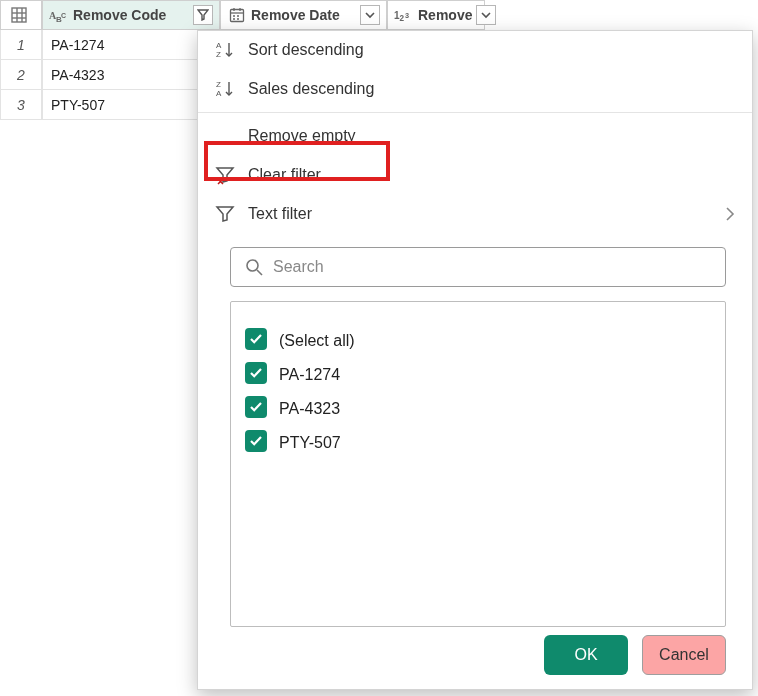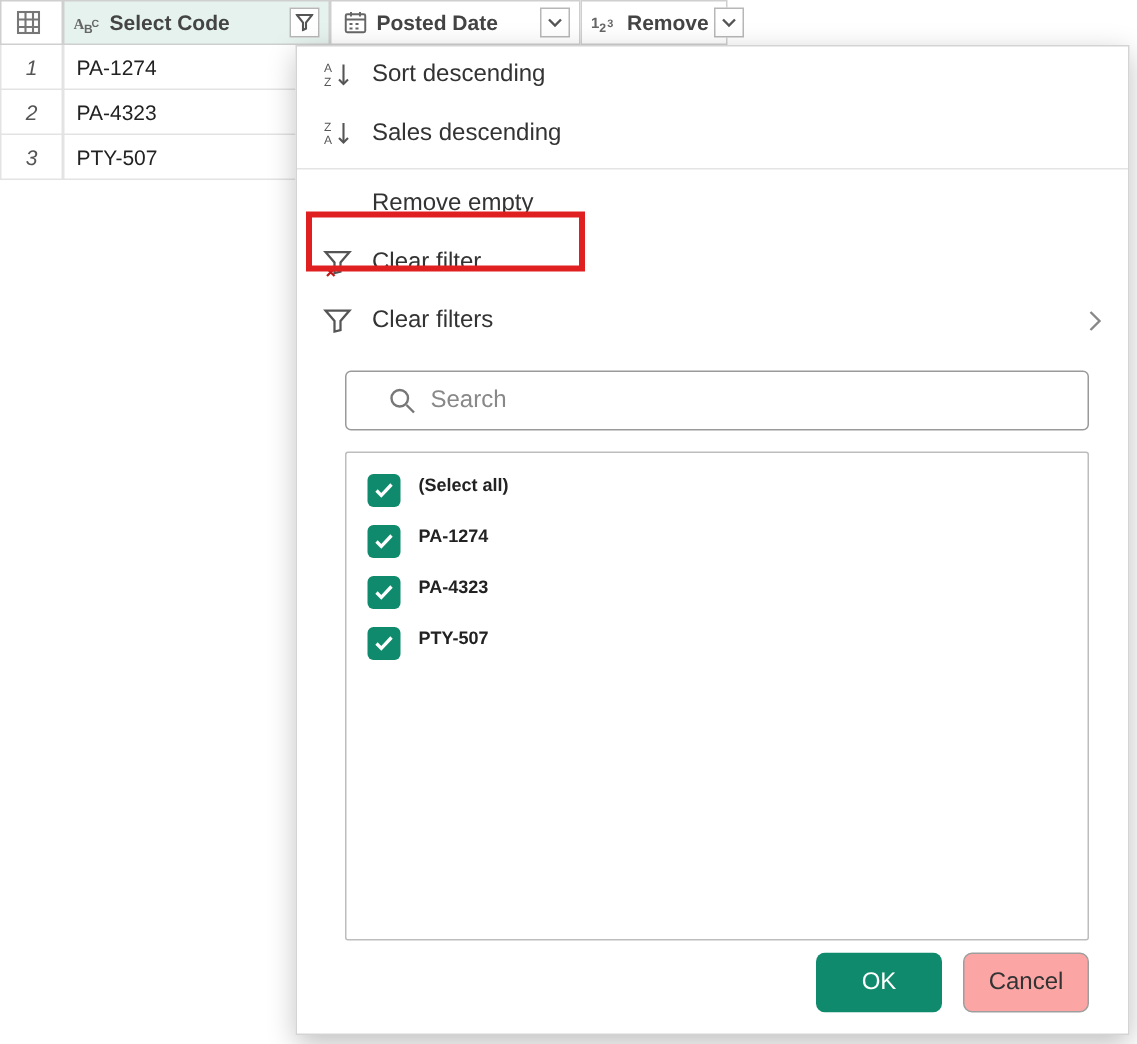--- a/index.html
+++ b/index.html
@@ -78,36 +78,36 @@
       position:absolute; pointer-events:none;
     }
 
     .mid-area { padding: 14px 26px 8px 32px; }
 
     .search-wrap {
       height: 40px;
       border: 1px solid #9a9a9a;
       border-radius: 4px;
       display:flex; align-items:center; gap: 10px;
-      padding: 0 28px; color:#777;
+      padding: 0 14px; color:#777;
     }
     .search-input {
       border:none; outline:none; flex:1; font-size:16px; color:#333;
     }
     .search-input::placeholder { color:#888; }
 
     .check-list {
       margin-top: 14px;
       border: 1px solid #bdbdbd;
       border-radius: 2px;
       height: 326px;
       padding: 14px 14px;
       overflow: auto;
     }
-    .check-row { display:flex; align-items:flex-start; gap: 12px; height: 34px; font-size:12px;font-weight:bold; }
+    .check-row { display:flex; align-items:flex-end; gap: 12px; height: 34px; font-size:16px; }
     .chk {
       width: 22px; height: 22px; border-radius: 4px;
       background:#0f8a6c;
       display:inline-flex; align-items:center; justify-content:center;
       flex:none;
     }
     .chk svg { stroke:#fff; }
 
     .btn-row {
       margin-top: auto;
@@ -145,42 +145,42 @@
     </div>
 
     <div class="hdr-cell col-ac active">
       <span class="type-icon">
         <svg width="20" height="16" viewBox="0 0 20 16">
             <text x="0" y="12" font-size="10" fill="#666" font-family="Segoe UI">A</text>
             <text x="7" y="15" font-size="8" fill="#666">B</text>
             <text x="12" y="11" font-size="7" fill="#666">C</text>
           </svg>
       </span>
-      <span class="hdr-label">Select Code</span>
+      <span class="hdr-label">Remove Code</span>
       <span class="drop-btn">
         <svg width="12" height="12" viewBox="0 0 12 12" fill="none" stroke="#555" stroke-width="1.4">
           <path d="M1 1h10L7 6v4l-2 1V6L1 1z"></path>
         </svg>
       </span>
     </div>
 
     <div class="hdr-cell col-pd">
       <span class="type-icon">
         <svg width="16" height="16" viewBox="0 0 16 16" fill="none" stroke="#666" stroke-width="1.3">
           <rect x="1.5" y="2.5" width="13" height="12" rx="1"></rect>
             <line x1="1.5" y1="6" x2="14.5" y2="6"></line>
             <line x1="5" y1="1" x2="5" y2="4"></line>
             <line x1="11" y1="1" x2="11" y2="4"></line>
           <line x1="4" y1="9" x2="6" y2="9"></line>
             <line x1="8" y1="9" x2="10" y2="9"></line>
             <line x1="4" y1="12" x2="6" y2="12"></line>
             <line x1="8" y1="12" x2="10" y2="12"></line>
         </svg>
       </span>
-      <span class="hdr-label">Posted Date</span>
+      <span class="hdr-label">Remove Date</span>
       <span class="drop-btn">
         <svg width="10" height="10" viewBox="0 0 10 10">
             <path d="M1 3l4 4 4-4" fill="none" stroke="#555" stroke-width="1.6"></path>
           </svg>
       </span>
     </div>
 
     <div class="hdr-cell col-sl">
       <span class="type-icon">
         <svg width="22" height="16" viewBox="0 0 22 16">
@@ -254,21 +254,21 @@
     </span>
     <span class="mi-label">Clear filter</span>
   </div>
 
   <div class="menu-item has-sub">
     <span class="mi-icon">
       <svg width="20" height="20" viewBox="0 0 20 20" fill="none" stroke="#555" stroke-width="1.5">
         <path d="M2 3h16l-6 7v6l-4 1v-7L2 3z"></path>
       </svg>
     </span>
-    <span class="mi-label">Clear filters</span>
+    <span class="mi-label">Text filter</span>
     <span class="chev">
       <svg width="12" height="16" viewBox="0 0 12 16">
           <path d="M3 2l6 6-6 6" fill="none" stroke="#888" stroke-width="1.6"></path>
         </svg>
     </span>
   </div>
 
   <div class="highlight-box" style="left:6px; top:110px; width:186px; height:40px;"></div>
 
   <div class="mid-area">

